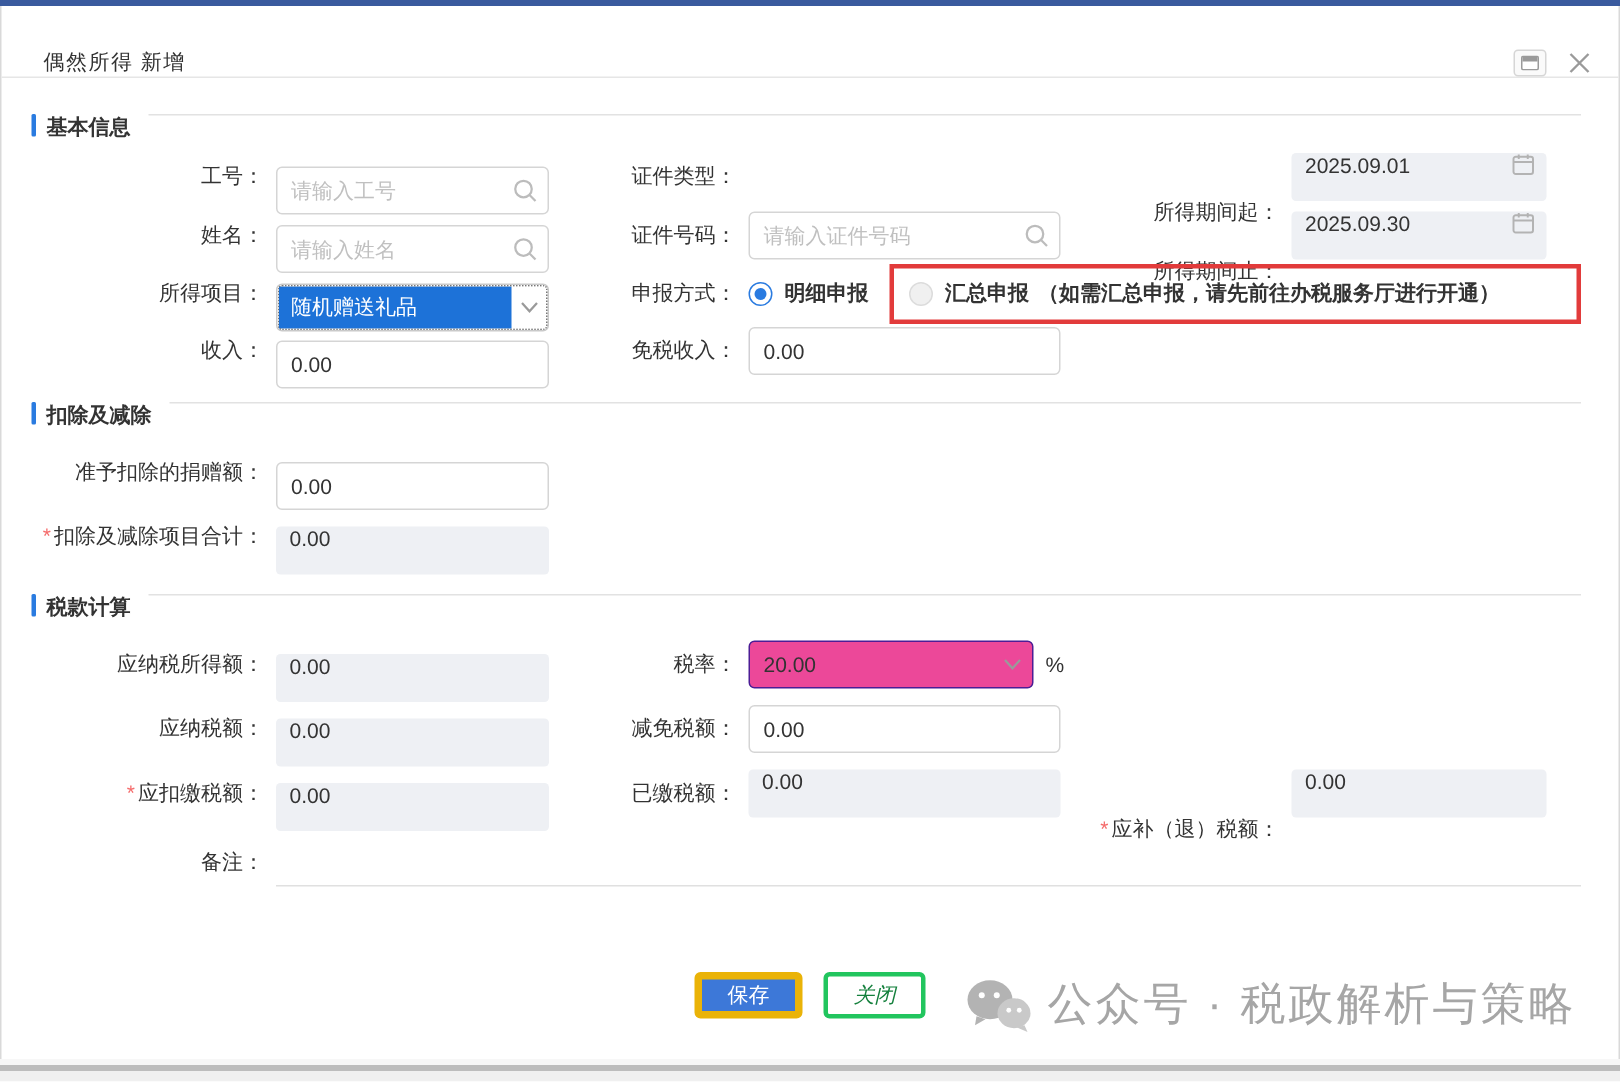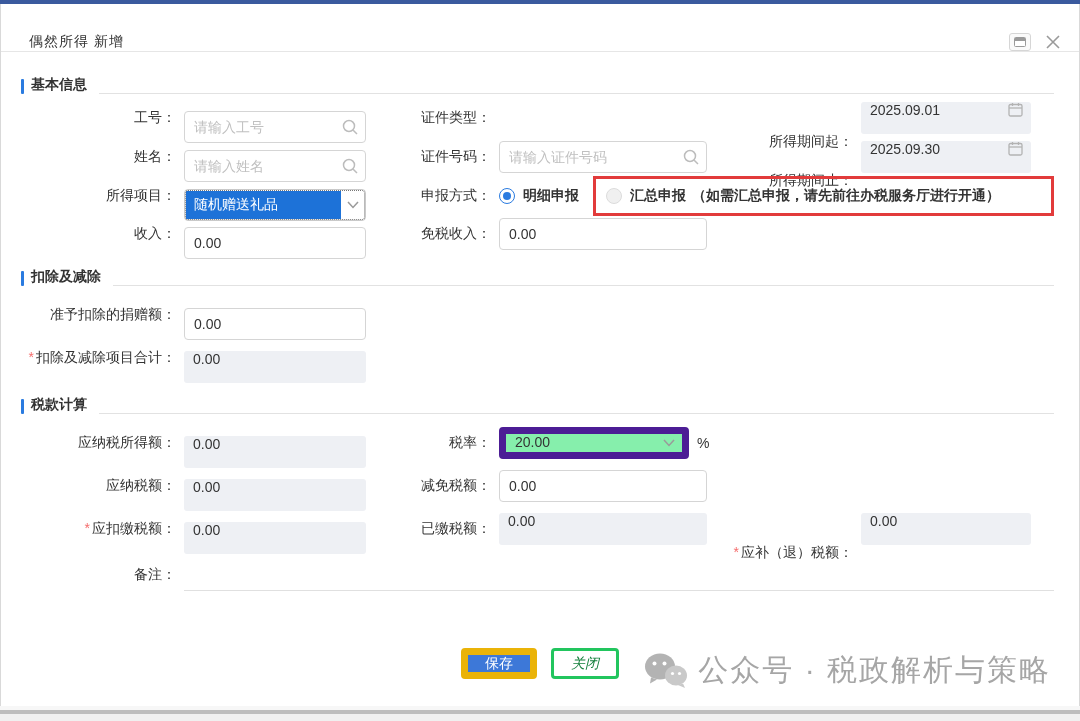--- a/index.html
+++ b/index.html
@@ -10,21 +10,21 @@
 
   
   .titlebar { height:48px; display:flex; align-items:flex-end; padding:0 18px 0 28px; border-bottom:1px solid #e6e6e6; }
   .dlg-title { font-size:14px; color:#333; letter-spacing:1px; }
   .titlebar-icons { margin-left:auto; display:flex; align-items:center; gap:14px; }
   .winbtn { width:22px; height:18px; border:1px solid #d6d6d6; border-radius:3px; background:#fafafa; display:flex; align-items:center; justify-content:center; cursor:pointer; }
   .closebtn { cursor:pointer; line-height:0; }
 
   
   .body { padding:12px 25px 0 20px; }
-  .sec { display:flex; align-items:flex-end; }
+  .sec { display:flex; align-items:flex-start; }
   .sec .bar { width:3px; height:15px; background:#2a7be0; margin-right:7px; border-radius:1px; }
   .sec .sec-title { font-size:14px; font-weight:bold; color:#333; white-space:nowrap; }
   .sec .sec-line { flex:1; height:1px; background:#e2e2e2; margin-left:12px; }
 
   .frow { display:flex; align-items:center; height:32px; }
   label.flabel { font-size:14px; color:#333; text-align:right; padding-right:8px; white-space:nowrap; }
   .l1 { width:163px; }
   .l2 { width:133px; }
   .l3 { width:154px;margin-top:47px; }
   .f1 { width:182px;margin-top:17px; }
@@ -39,41 +39,41 @@
   .tbox .in-icon { position:absolute; right:7px; top:50%; transform:translateY(-50%); line-height:0; }
 
   .dfield { height:32px; background:#eef0f4; border-radius:3px; display:flex; align-items:flex-start; padding:0 8px 0 9px; font-size:14px; color:#333; }
   .dfield .dval { flex:1; }
   .dfield .in-icon { line-height:0; }
 
   
   .selectbox { height:32px; border:1px solid #c9c9c9; border-radius:4px; background:#fff; display:flex; align-items:stretch; outline:1px dotted #777; outline-offset:-2px; cursor:pointer; }
   .selectbox .sel-val { flex:1; background:#1d72d8; color:#fff; font-size:14px; display:flex; align-items:center; padding-left:8px; margin:1px 0 1px 1px; }
   .selectbox .chev { width:24px; display:flex; align-items:center; justify-content:center; }
-  .selectbox2 { height:32px; border:7px solid #4c1d95; border-radius:4px; background:#86efac; display:flex; cursor:pointer; }
+  .selectbox2 { height:32px; border:1px solid #4c1d95; border-radius:4px; background:#ec4899; display:flex; align-items:center; cursor:pointer; }
   .selectbox2 .sel-val2 { flex:1; font-size:14px; color:#333; padding-left:9px; }
   .selectbox2 .chev { width:26px; display:flex; align-items:center; justify-content:center; }
   .unit { font-size:14px; color:#333; margin-left:8px; }
 
   
   .radio-item { display:flex; align-items:center; cursor:pointer; }
   .radio-outer { width:16px; height:16px; border-radius:50%; border:1px solid #2a7be0; background:#fff; display:flex; align-items:center; justify-content:center; }
   .radio-outer .dot { width:8px; height:8px; border-radius:50%; background:#2a7be0; }
   .radio-disabled { width:16px; height:16px; border-radius:50%; border:1px solid #dcdcdc; background:#f0f0f0; }
   .radio-label { font-size:14px; color:#333; font-weight:bold; margin-left:8px; white-space:nowrap; }
   .redbox { display:flex; align-items:center; border:3px solid #e23b3b; height:40px; margin-left:14px; flex:1; padding:0 10px; }
   .redbox .note { font-size:14px; color:#333; font-weight:bold; margin-left:6px; white-space:nowrap; }
 
   .remark-input { flex:1; height:32px; border:none; border-bottom:1px solid #e0e0e0; font-size:14px; color:#333; outline:none; font-family:inherit; }
 
   
   .footer { position:absolute; left:0; right:0; bottom:14px; height:44px; }
   .btn-group { position:absolute; left:50%; transform:translateX(-50%); display:flex; gap:14px; align-items:center; }
   .btn { height:31px; border-radius:4px; font-size:14px; padding:0 17px; cursor:pointer; font-family:inherit; }
-  .btn-primary { background:#3d78d8; border:7px solid #eab308; color:#fff; }
+  .btn-primary { background:#3d78d8; border:5px solid #eab308; color:#fff; }
   .btn-plain { background:#fff; border:3px solid #22c55e; color:#15803d;font-style:italic; }
   .watermark { position:absolute; right:28px; top:50%; transform:translateY(-50%); display:flex; align-items:center; gap:10px; color:#a6a6a6; font-size:30px; letter-spacing:2px; white-space:nowrap; }
 
   .bottomband { height:15px; background:#f0f0f0; border-top:4px solid #f7f7f7; box-shadow:inset 0 4px 0 #bdbdbd; }
 
   .mt12{margin-top:12px}.mt8{margin-top:8px}.mt7{margin-top:7px}.mt6{margin-top:6px}
   .mt22{margin-top:22px}.mt18{margin-top:18px}.mt13{margin-top:13px}.mt11{margin-top:11px}.mt14{margin-top:14px}
 </style>
 </head>
 <body>

